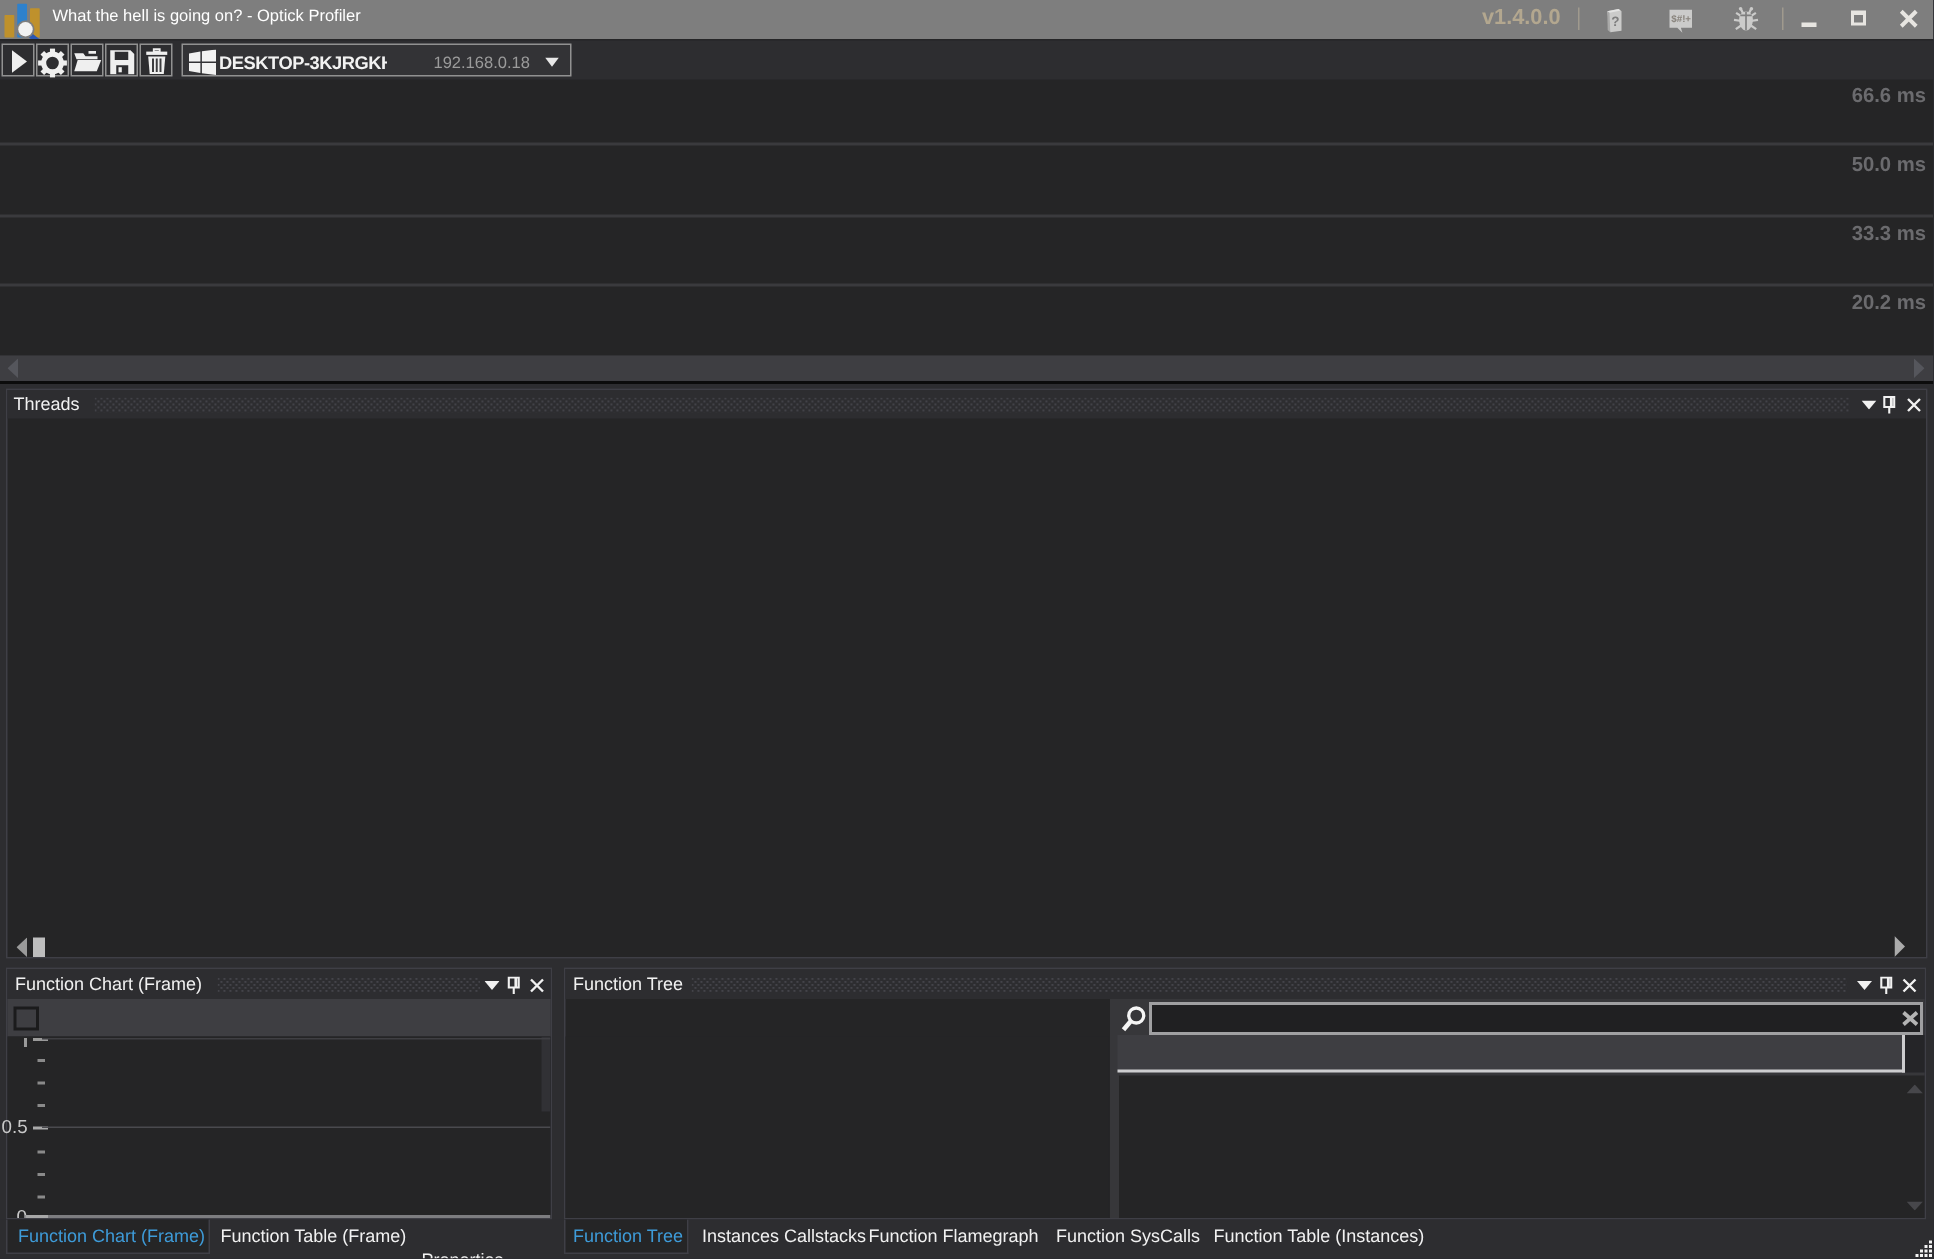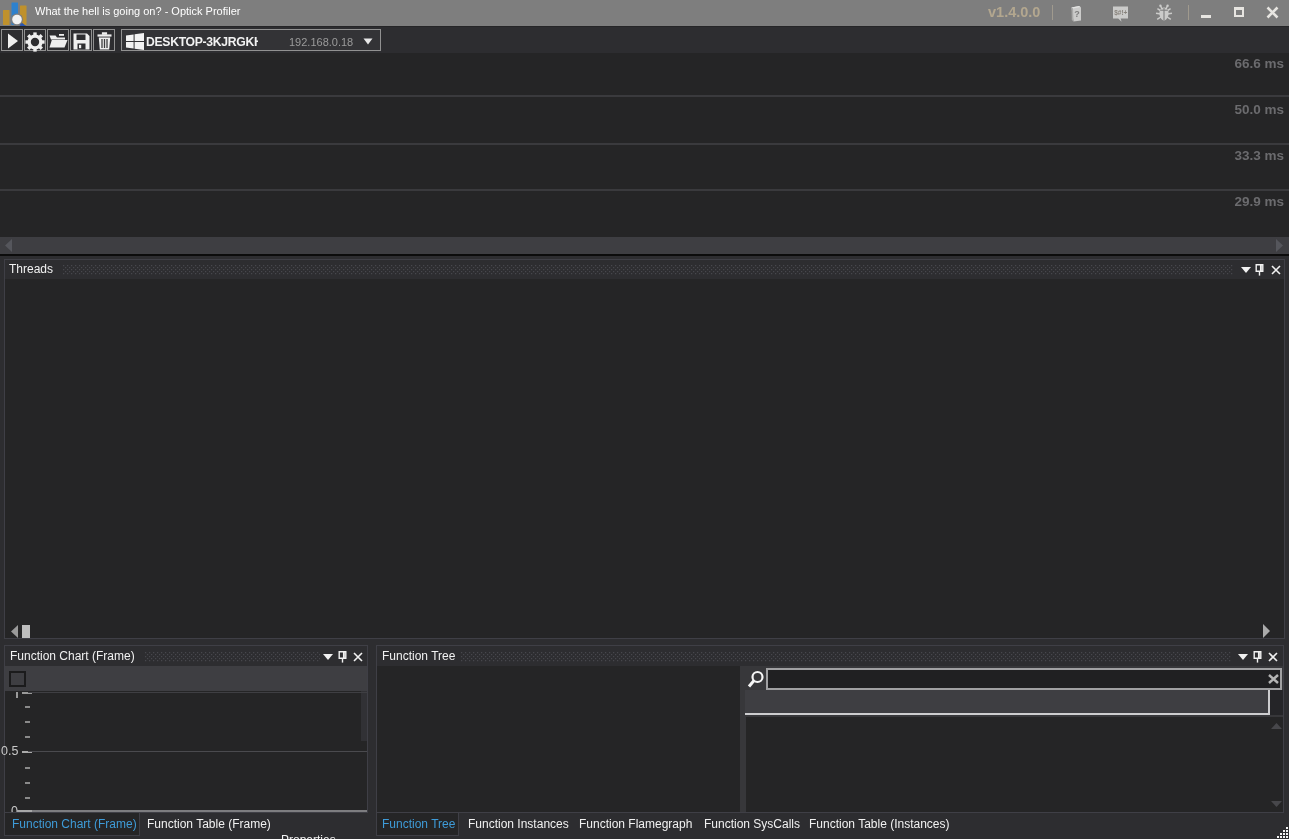--- a/index.html
+++ b/index.html
@@ -138,21 +138,21 @@
     </svg>
   </div>
 
   <div class="abs" style="left:0;top:53px;width:1289px;height:184px;background:#252526;text-align:right;">
     <div class="abs" style="left:0;top:42px;width:1289px;height:2px;background:#3a3a3d;"></div>
     <div class="abs" style="left:0;top:90px;width:1289px;height:2px;background:#3a3a3d;"></div>
     <div class="abs" style="left:0;top:136px;width:1289px;height:2px;background:#3a3a3d;"></div>
     <div class="abs mslabel" style="right:5px;top:3px;">66.6 ms</div>
     <div class="abs mslabel" style="right:5px;top:49px;">50.0 ms</div>
     <div class="abs mslabel" style="right:5px;top:95px;">33.3 ms</div>
-    <div class="abs mslabel" style="right:5px;top:141px;">29.9 ms</div>
+    <div class="abs mslabel" style="right:5px;top:141px;">20.2 ms</div>
   </div>
 
   <div class="abs" style="left:0;top:237px;width:1289px;height:17px;background:#3e3e42;">
     <svg style="left:5px;top:2px;" width="7" height="13" viewBox="0 0 7 13">
       <path d="M7 0 L0 6.5 L7 13 Z" fill="#55565c"></path>
     </svg>
     <svg style="left:1276px;top:2px;" width="7" height="13" viewBox="0 0 7 13">
       <path d="M0 0 L7 6.5 L0 13 Z" fill="#55565c"></path>
     </svg>
   </div>
@@ -279,21 +279,21 @@
     <div class="abs" style="left:0;top:45px;width:362px;height:121px;background:#252526;"></div>
   </div>
 
   <div class="abs" style="left:0;top:813px;width:1289px;height:26px;background:#2d2d30;">
     <div class="abs" style="left:4px;top:0;width:136px;height:23px;background:#252526;border:1px solid #3f3f46;border-top:none;"></div>
     <div class="abs tab" style="left:12px;top:4px;color:#3e9bd8;">Function Chart (Frame)</div>
     <div class="abs tab" style="left:147px;top:4px;">Function Table (Frame)</div>
     <div class="abs tab" style="left:281px;top:20px;">Properties</div>
     <div class="abs" style="left:376px;top:0;width:83px;height:23px;background:#252526;border:1px solid #3f3f46;border-top:none;"></div>
     <div class="abs tab" style="left:382px;top:4px;color:#3e9bd8;">Function Tree</div>
-    <div class="abs tab" style="left:468px;top:4px;">Function Instances</div>
+    <div class="abs tab" style="left:468px;top:4px;">Instances Callstacks</div>
     <div class="abs tab" style="left:579px;top:4px;">Function Flamegraph</div>
     <div class="abs tab" style="left:704px;top:4px;">Function SysCalls</div>
     <div class="abs tab" style="left:809px;top:4px;">Function Table (Instances)</div>
   </div>
 
   <svg style="left:1276px;top:826px;" width="13" height="13" viewBox="0 0 13 13">
     <g fill="#f2f2f2">
       <rect x="10" y="1" width="2" height="2"></rect>
       <rect x="7" y="4" width="2" height="2"></rect>
         <rect x="10" y="4" width="2" height="2"></rect>

